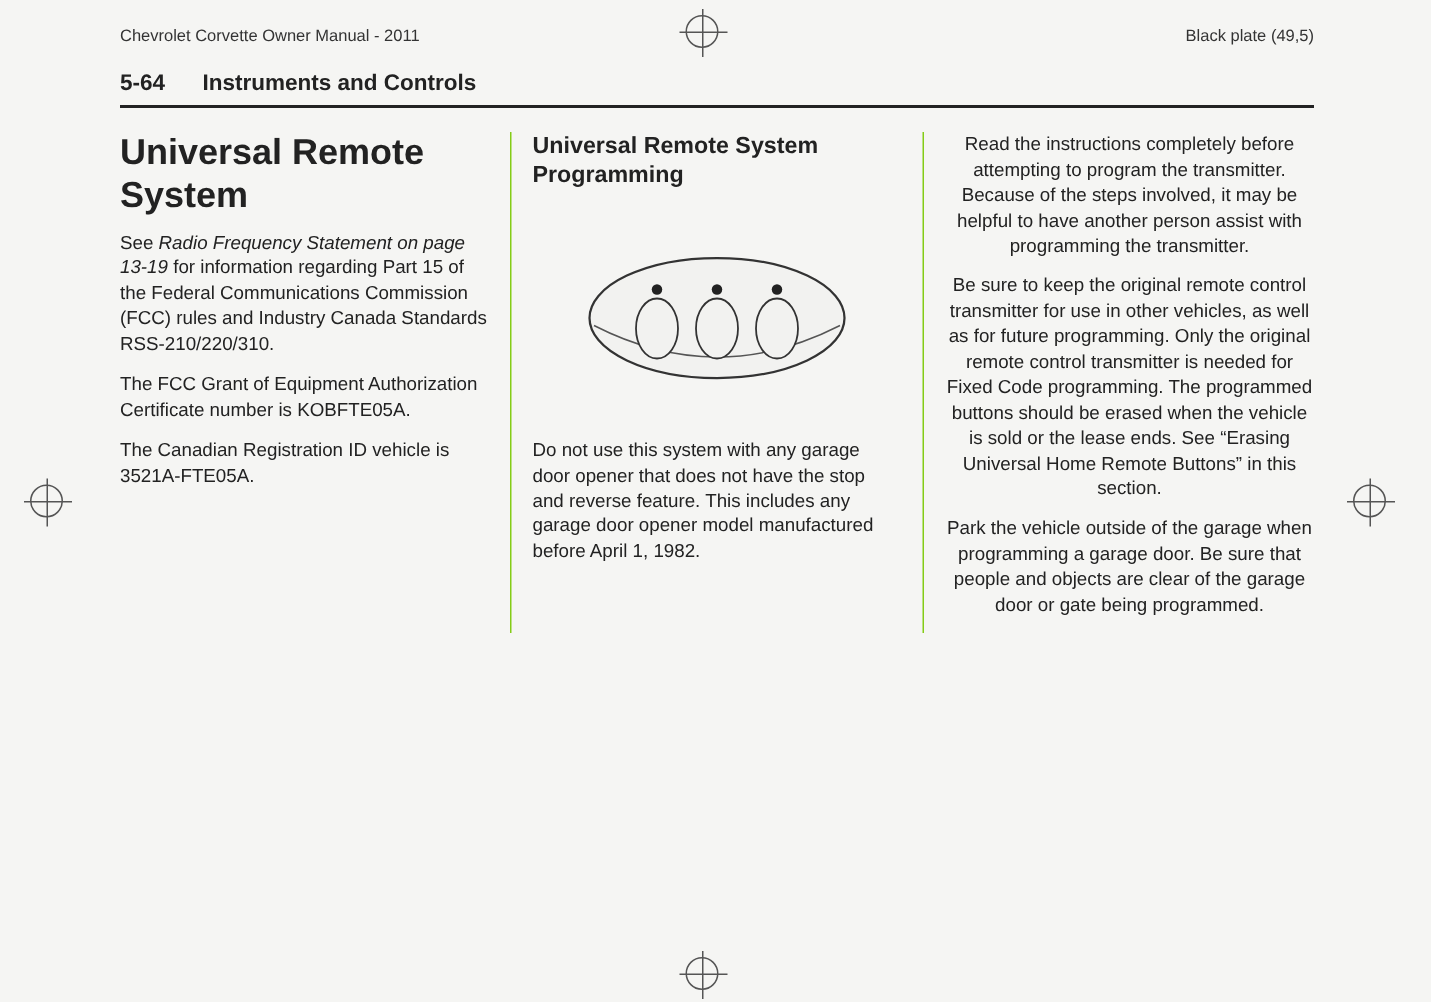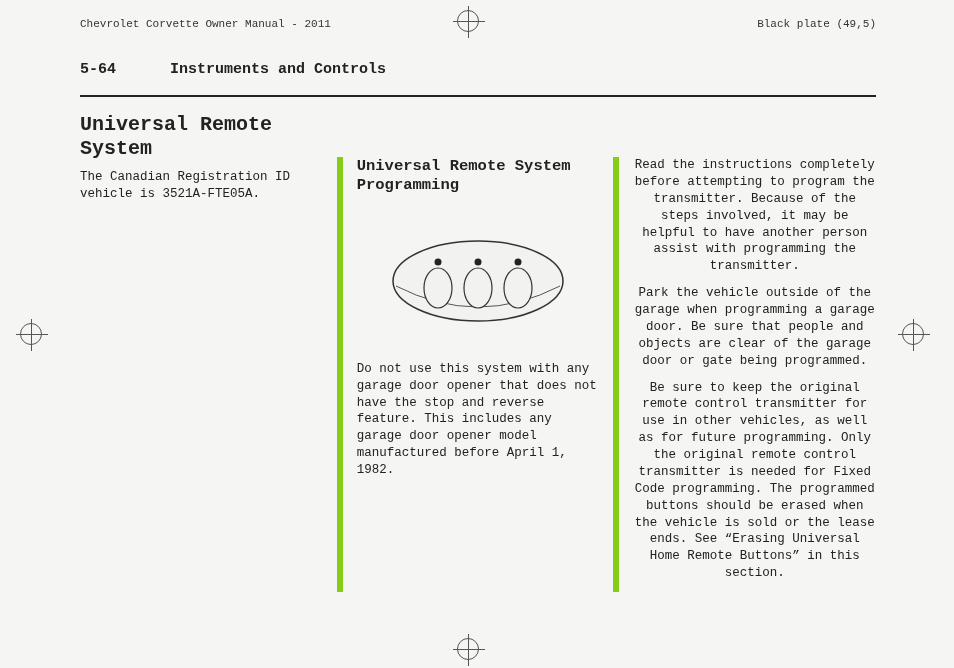--- a/index.html
+++ b/index.html
@@ -9,21 +9,20 @@
     background: #f5f5f3;
     font-family: Arial, Helvetica, sans-serif;
     color: #222;
     position: relative;
   }
   .page {
     width: 936px;
     height: 668px;
     position: relative;
     padding: 18px 60px 20px 80px;
-    font-family: Liberation Mono, monospace;
   }
   .top-header {
     display: flex;
     justify-content: space-between;
     align-items: center;
     font-size: 11px;
     color: #333;
     margin-bottom: 6px;
   }
   .crop-mark-top {
@@ -69,43 +68,43 @@
     left: -5px;
   }
   .crop-circle::after {
     width: 1px;
     height: 32px;
     left: 50%;
     top: -5px;
   }
   .page-header {
     border-bottom: 2px solid #222;
-    padding-bottom: 17px;
-    margin-top: 30px;
+    padding-bottom: 5px;
+    margin-top: 17px;
     margin-bottom: 16px;
   }
   .page-header-text {
     font-size: 15px;
     font-weight: bold;
   }
   .columns {
     display: flex;
     gap: 0;
   }
   .col {
     flex: 1;
     padding: 0 14px;
     font-size: 12.5px;
     line-height: 1.35;
   }
   .col:first-child { padding-left: 0; }
   .col:last-child { padding-right: 0; text-align: center; }
-  .col + .col { border-left: 6px solid #84cc16; margin-top: 44px; }
+  .col + .col { border-left: 1px solid #84cc16; }
   h1 {
-    font-size: 20px;
+    font-size: 24px;
     font-weight: bold;
     margin-bottom: 8px;
     line-height: 1.2;
   }
   h2 {
     font-size: 15.5px;
     font-weight: bold;
     margin-bottom: 10px;
     line-height: 1.25;
   }
@@ -144,20 +143,24 @@
       <span>5-64</span>
       &nbsp;&nbsp;&nbsp;&nbsp;
       <span>Instruments and Controls</span>
     </span>
   </div>
 
   <div class="columns">
 
     <div class="col">
       <h1>Universal Remote System</h1>
+      <p>
+        <span>See </span><span class="italic">Radio Frequency Statement on page 13‑19</span><span> for information regarding Part 15 of the Federal Communications Commission (FCC) rules and Industry Canada Standards RSS-210/220/310.</span>
+      </p>
+      <p>The FCC Grant of Equipment Authorization Certificate number is KOBFTE05A.</p>
       <p>The Canadian Registration ID vehicle is 3521A-FTE05A.</p>
     </div>
 
     <div class="col">
       <h2>Universal Remote System Programming</h2>
 
       <svg class="remote-svg" width="180" height="90" viewBox="0 0 180 90">
         <ellipse cx="90" cy="45" rx="85" ry="40" fill="#f2f2f0" stroke="#333" stroke-width="1.5"></ellipse>
         <path d="M 8 50 Q 90 92 172 50" fill="none" stroke="#555" stroke-width="1"></path>
         <ellipse cx="50" cy="52" rx="14" ry="20" fill="#f2f2f0" stroke="#333" stroke-width="1.2"></ellipse>
@@ -166,18 +169,18 @@
         <circle cx="50" cy="26" r="3.5" fill="#222"></circle>
         <circle cx="90" cy="26" r="3.5" fill="#222"></circle>
         <circle cx="130" cy="26" r="3.5" fill="#222"></circle>
       </svg>
 
       <p>Do not use this system with any garage door opener that does not have the stop and reverse feature. This includes any garage door opener model manufactured before April 1, 1982.</p>
     </div>
 
     <div class="col">
       <p>Read the instructions completely before attempting to program the transmitter. Because of the steps involved, it may be helpful to have another person assist with programming the transmitter.</p>
+      <p>Be sure to keep the original remote control transmitter for use in other vehicles, as well as for future programming. Only the original remote control transmitter is needed for Fixed Code programming. The programmed buttons should be erased when the vehicle is sold or the lease ends. See “Erasing Universal Home Remote Buttons” in this section.</p>
       <p>Park the vehicle outside of the garage when programming a garage door. Be sure that people and objects are clear of the garage door or gate being programmed.</p>
-      <p>Be sure to keep the original remote control transmitter for use in other vehicles, as well as for future programming. Only the original remote control transmitter is needed for Fixed Code programming. The programmed buttons should be erased when the vehicle is sold or the lease ends. See “Erasing Universal Home Remote Buttons” in this section.</p>
     </div>
 
   </div>
 </div>
 
 </body></html>

